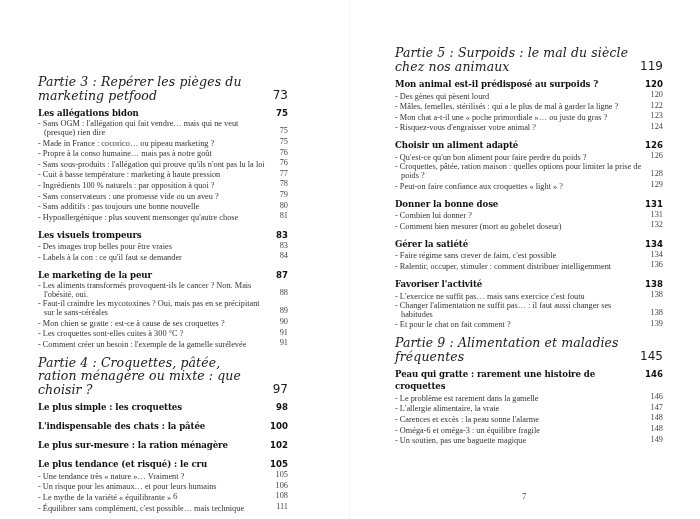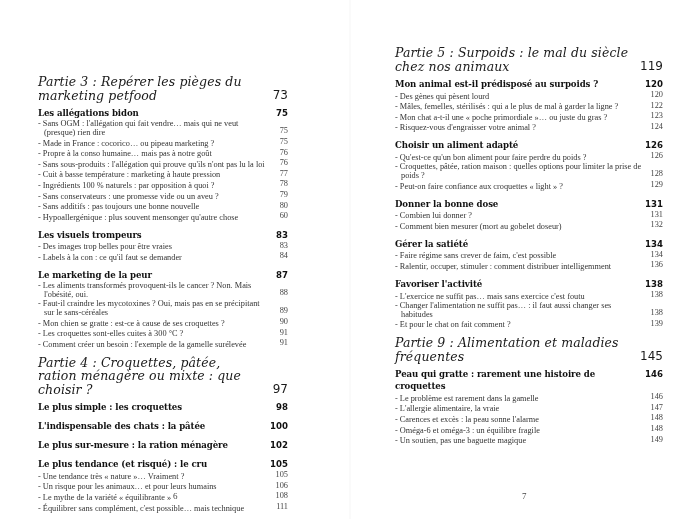--- a/index.html
+++ b/index.html
@@ -118,21 +118,21 @@
       <div class="item">
         <div class="item-text">- Sans conservateurs : une promesse vide ou un aveu ?</div>
         <div class="item-page">79</div>
       </div>
       <div class="item">
         <div class="item-text">- Sans additifs : pas toujours une bonne nouvelle</div>
         <div class="item-page">80</div>
       </div>
       <div class="item">
         <div class="item-text">- Hypoallergénique : plus souvent mensonger qu'autre chose</div>
-        <div class="item-page">60</div>
+        <div class="item-page">81</div>
       </div>
     </div>
     <div class="section">
       <div class="sec-row">
         <div class="sec-title">Les visuels trompeurs</div>
         <div class="sec-page">83</div>
       </div>
       <div class="item">
         <div class="item-text">- Des images trop belles pour être vraies</div>
         <div class="item-page">83</div>

